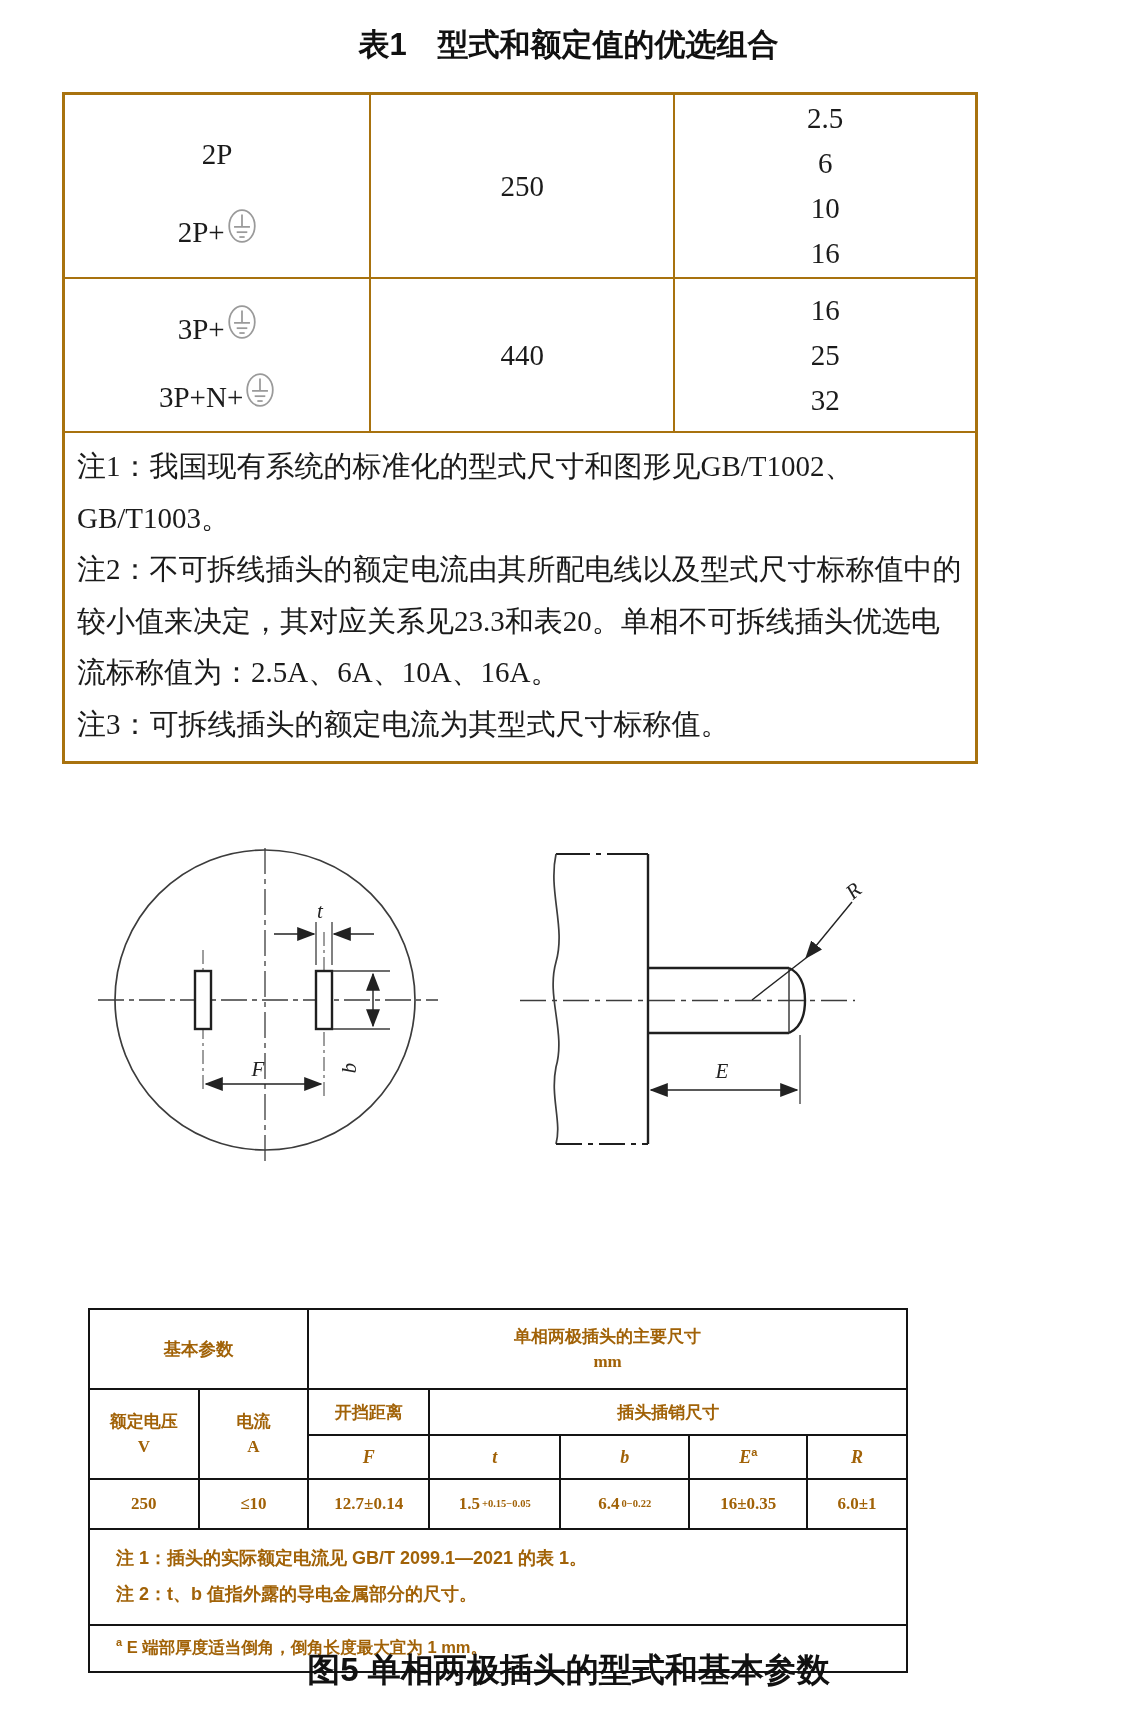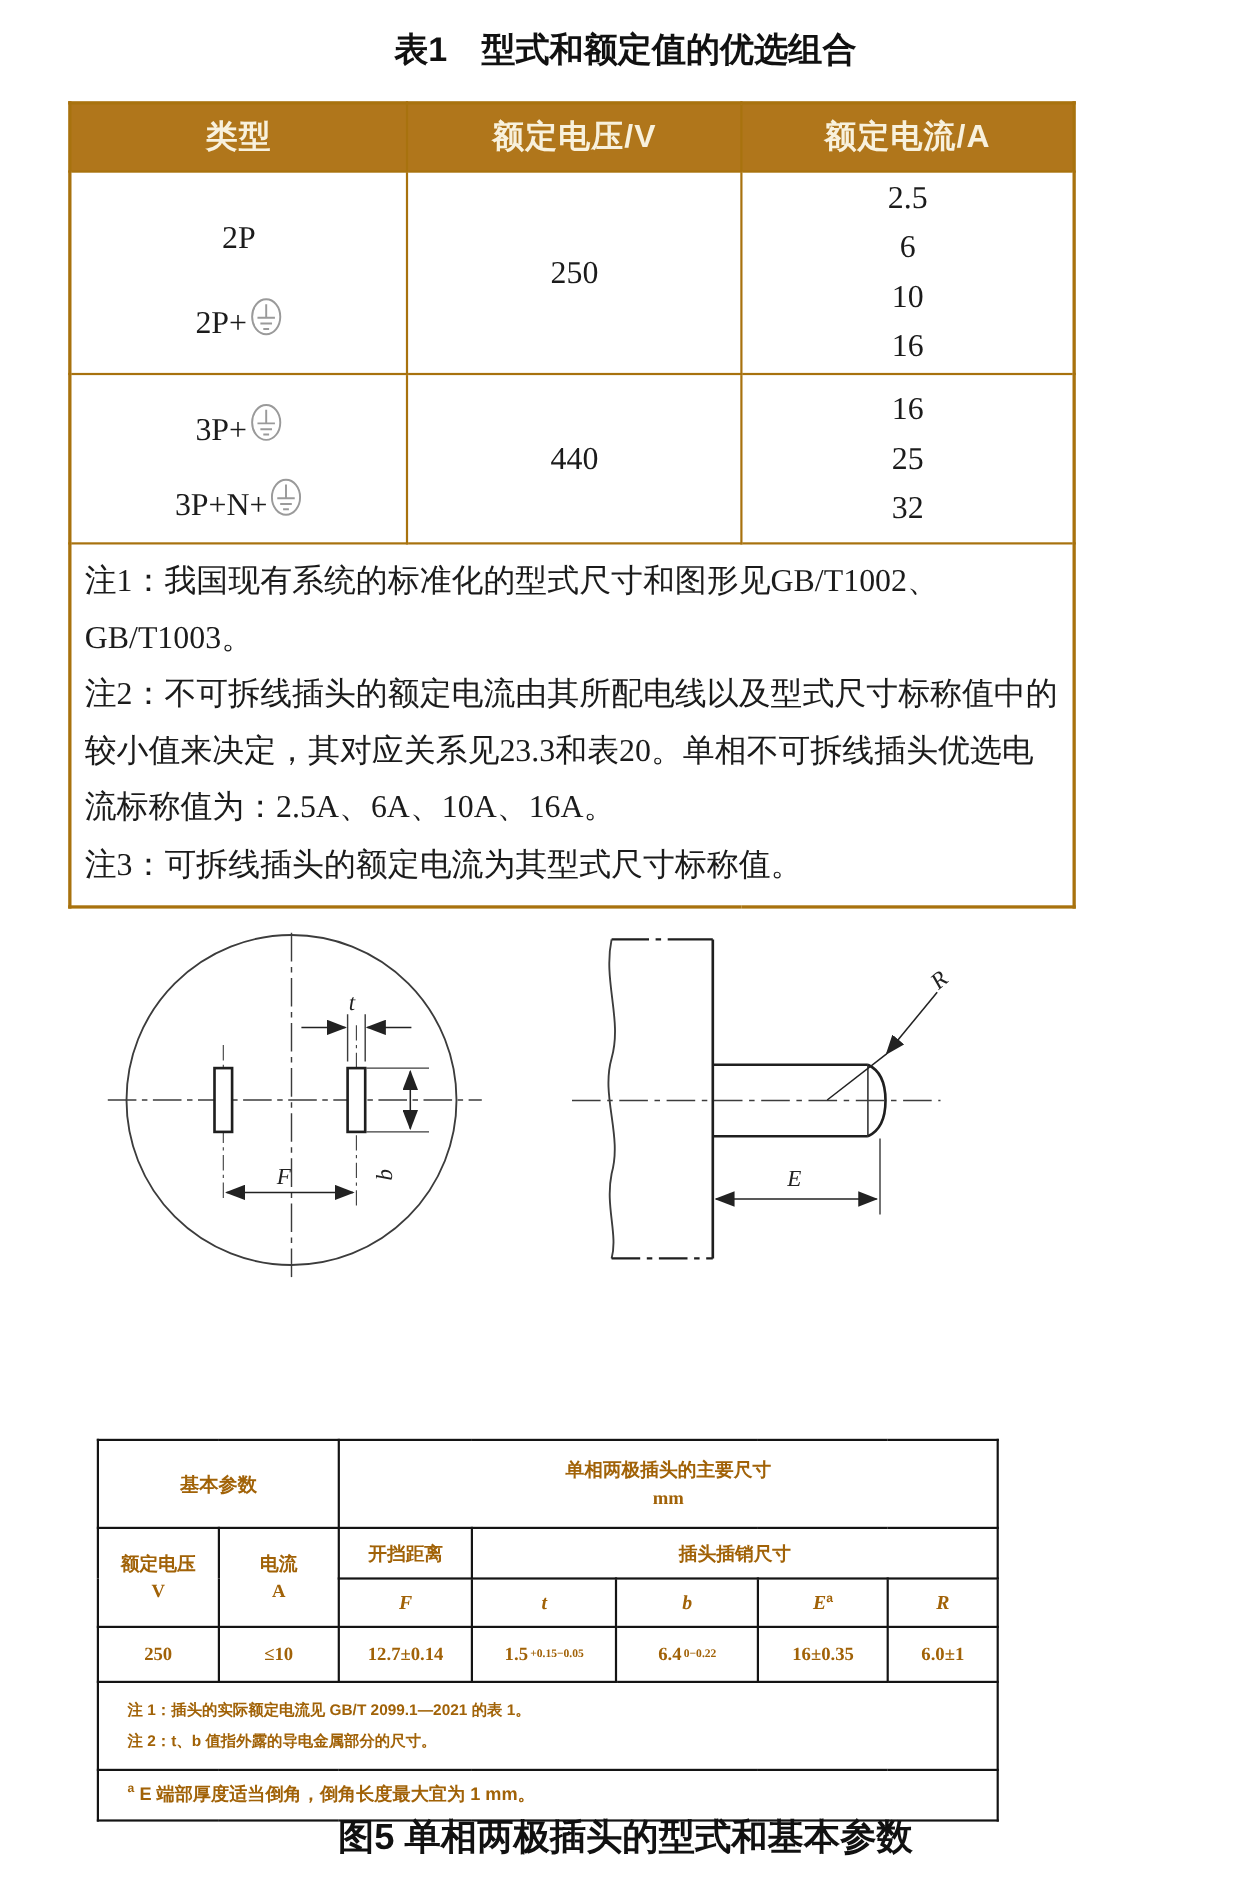--- a/index.html
+++ b/index.html
@@ -37,43 +37,38 @@
            font-family:"Liberation Sans",sans-serif;color:#a16207;font-weight:700;}
   .t2 td{border:2px solid #141414;text-align:center;vertical-align:middle;font-size:17px;padding:3px 2px;}
   .t2 .big{font-size:17.5px;}
   .t2 .two-line{line-height:1.5;}
   .t2 .serif{font-family:"Liberation Serif",serif;}
   .t2 i{font-family:"Liberation Serif",serif;font-style:italic;font-size:18px;}
   .t2 sup{font-size:11px;}
   .tol{display:inline-flex;align-items:center;font-family:"Liberation Serif",serif;}
   .stack{display:inline-flex;flex-direction:row;font-size:10.5px;line-height:1.2;
          margin-left:2px;text-align:left;}
-  .t2 .note-cell{text-align:left;padding:10px 26px 12px 26px;font-size:14px;line-height:2.0;}
+  .t2 .note-cell{text-align:left;padding:10px 26px 12px 26px;font-size:18px;line-height:2.0;}
   .t2 .foot-cell{text-align:left;padding:10px 26px 12px 26px;font-size:16.5px;}
 </style>
 </head>
 <body>
 
 <div id="page">
 
   <div class="doc-title">表1　型式和额定值的优选组合</div>
 
   <div class="t1-wrap">
     <table class="t1">
       <colgroup>
           <col style="width:33.6%">
           <col style="width:33.3%">
           <col style="width:33.1%">
         </colgroup>
       <tbody>
-          <tr>
-        <th>类型</th>
-        <th>额定电压/V</th>
-        <th>额定电流/A</th>
-      </tr>
       <tr>
         <td style="height:180px;">
           <div class="type-cell" style="gap:28px;">
             <div class="tline">
                   <span>2P</span>
                 </div>
             <div class="tline">
                   <span>2P+</span>
                   <svg class="earth" viewBox="0 0 34 40">
                     <ellipse cx="17" cy="20" rx="14.5" ry="18" fill="none" stroke="#9a9a9a" stroke-width="2"></ellipse>

